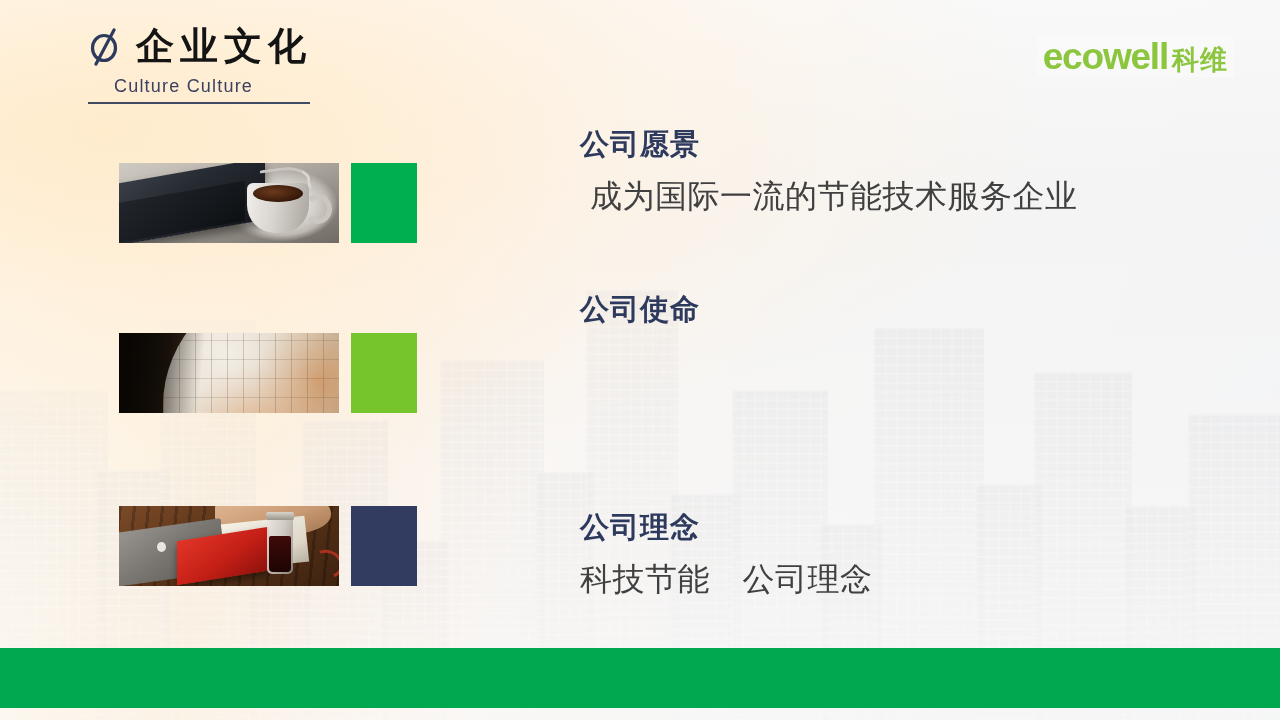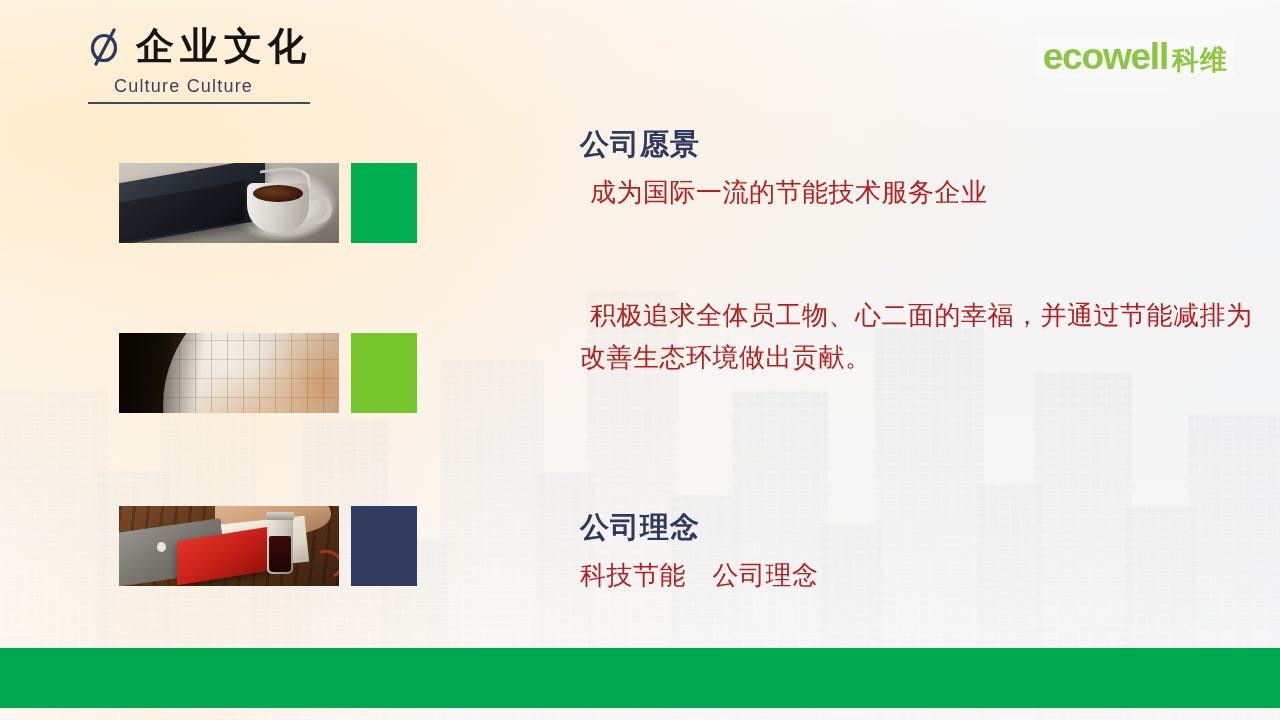--- a/index.html
+++ b/index.html
@@ -344,22 +344,22 @@
   .block-head {
     font-size: 29px;
     font-weight: 700;
     letter-spacing: 1px;
     color: #2d3a5e;
     line-height: 1.1;
     margin: 0 0 10px 0;
     white-space: nowrap;
   }
   .block-body {
-    font-size: 26px;
-    color: #b91c1c;
+    font-size: 32px;
+    color: #404040;
     line-height: 1.62;
     letter-spacing: .5px;
     margin: 0;
     max-width: 690px;
   }
   .block-body.indent { text-indent: 10px; }
 
   
   .footer-bar {
     position: absolute;
@@ -458,21 +458,21 @@
   </div>
 
   <div class="content">
 
     <div class="block" style="top:129px;">
       <h2 class="block-head">公司愿景</h2>
       <p class="block-body indent">成为国际一流的节能技术服务企业</p>
     </div>
 
     <div class="block" style="top:294px;">
-      <p class="block-body indent">积极追求全体员工物、心二面的幸福，并通过节能减排为改善生态环境做出贡献。</p>
+      <h2 class="block-head">公司使命</h2>
     </div>
 
     <div class="block" style="top:514px;font-family:Liberation Mono, monospace;">
       <h2 class="block-head">公司理念</h2>
       <p class="block-body">科技节能　公司理念</p>
     </div>
 
   </div>
 
   <div class="footer-bar"></div>

